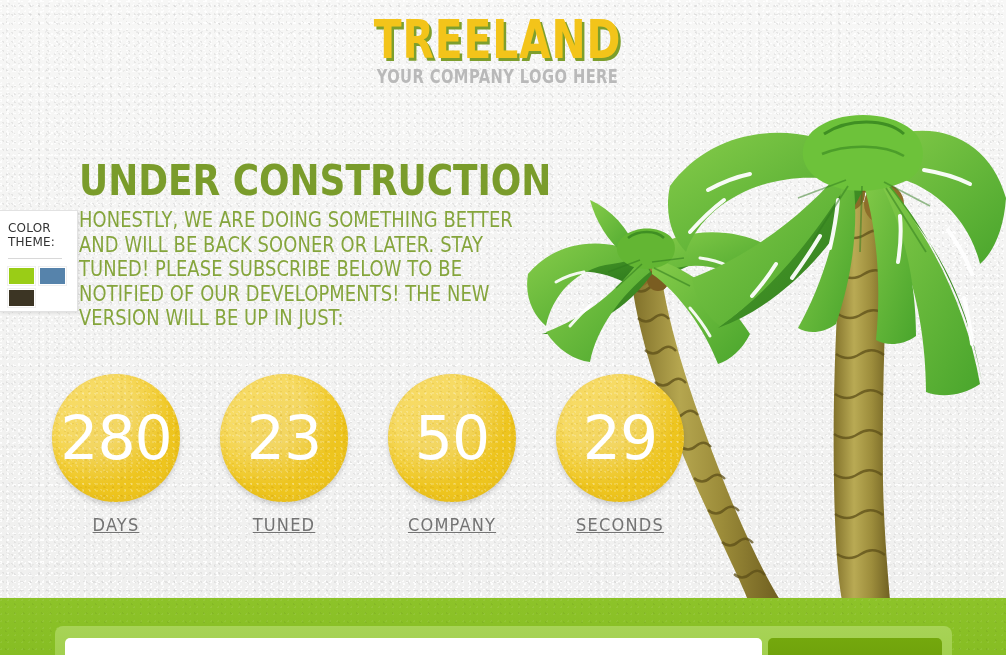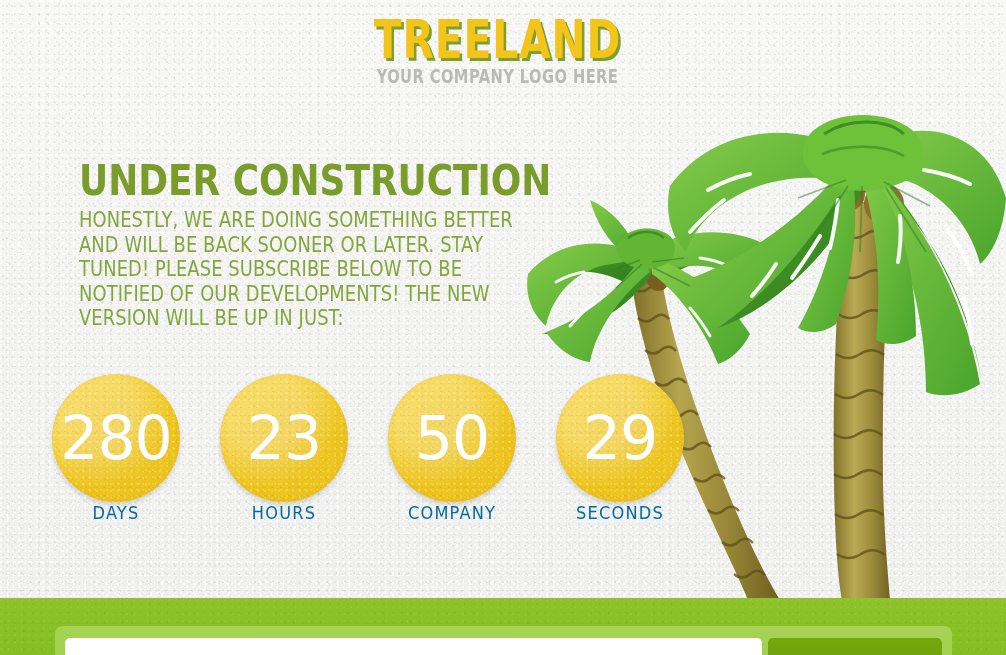--- a/index.html
+++ b/index.html
@@ -133,25 +133,26 @@
   .cd-num {
     font-family:"DejaVu Sans","Liberation Sans", sans-serif;
     font-size:60px;
     font-weight:400;
     color:#ffffff;
     letter-spacing:-1px;
     line-height:60px;
     position:relative; z-index:2;
   }
   .cd-label {
-    margin-top:0;
+    margin-top:12px;
     font-family:"DejaVu Sans Condensed","Liberation Sans Narrow","Liberation Sans", sans-serif;
     font-size:18px;
     letter-spacing:1.2px;
-    color:#0369a1;
+    color:#737373;
+    text-decoration:underline;
   }
 
   
   .color-theme {
     position:absolute;
     left:0; top:210px;
     width:78px; height:102px;
     background:#ffffff;
     border:1px solid #e2e2e2;
     border-left:none;
@@ -393,39 +394,48 @@
       <div class="cd-circle">
         <span class="cd-num">280</span>
       </div>
       <div class="cd-label">DAYS</div>
     </div>
 
     <div class="cd-cell">
       <div class="cd-circle">
         <span class="cd-num">23</span>
       </div>
-      <div class="cd-label">HOURS</div>
+      <div class="cd-label">TUNED</div>
     </div>
 
     <div class="cd-cell">
       <div class="cd-circle">
         <span class="cd-num">50</span>
       </div>
       <div class="cd-label">COMPANY</div>
     </div>
 
     <div class="cd-cell">
       <div class="cd-circle">
         <span class="cd-num">29</span>
       </div>
       <div class="cd-label">SECONDS</div>
     </div>
 
   </div>
 
+  <div class="color-theme">
+    <div class="ct-title">COLOR THEME:</div>
+    <div class="ct-divider"></div>
+    <div class="ct-swatches">
+      <div class="ct-swatch" style="background:#9ACD16"></div>
+      <div class="ct-swatch" style="background:#5683AB"></div>
+      <div class="ct-swatch" style="background:#3C3524"></div>
+    </div>
+  </div>
 
   <div class="bottom-bar">
     <div class="subscribe-panel">
       <div class="subscribe-row">
         <input class="email-input" type="text" placeholder="" style="">
         <button class="subscribe-button"></button>
       </div>
     </div>
   </div>
 

